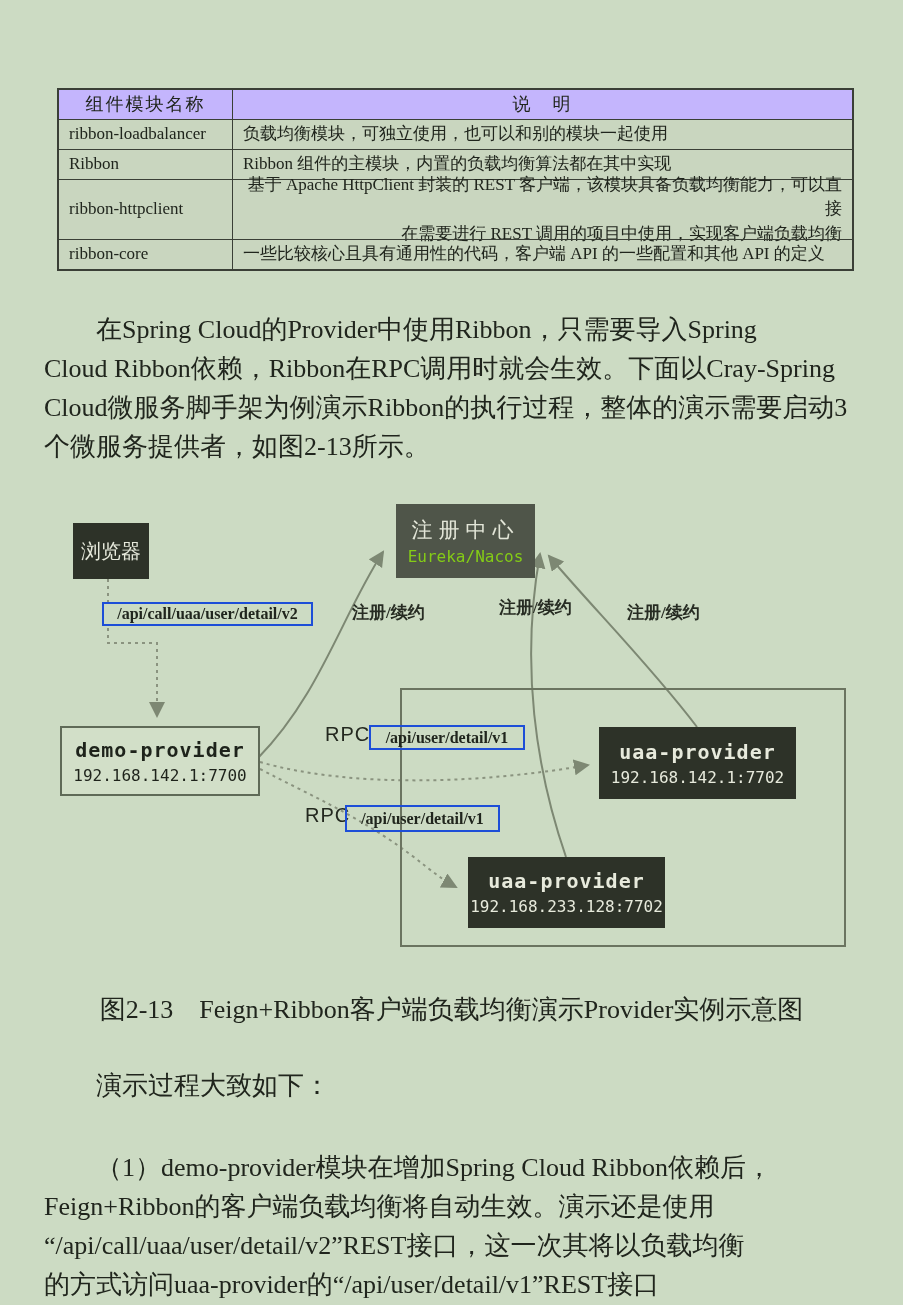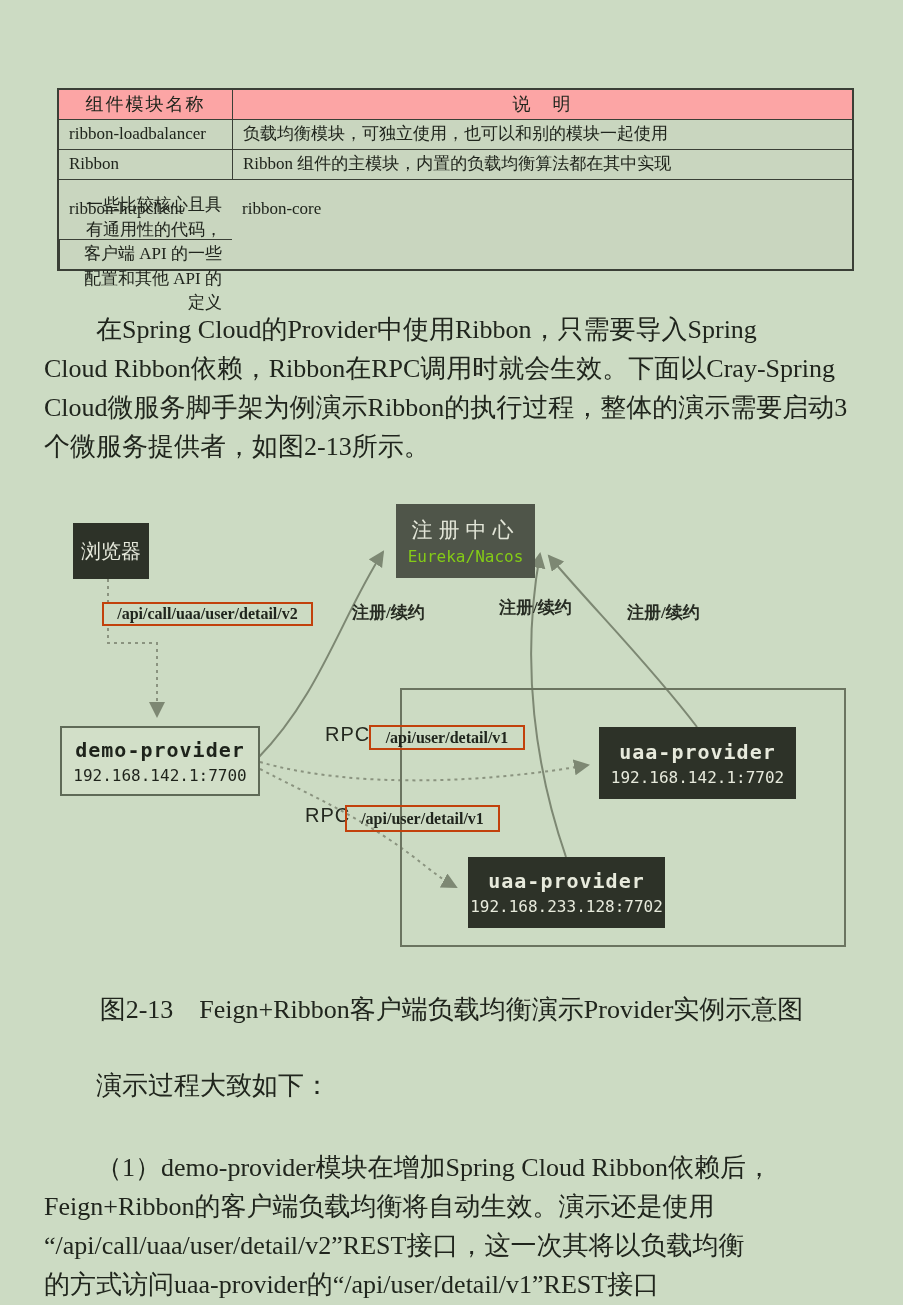--- a/index.html
+++ b/index.html
@@ -9,21 +9,21 @@
 
   
   .tbl{position:absolute;left:57px;top:88px;width:793px;
        border:2px solid #3a3f36;background:#c9d6bf;
        display:grid;grid-template-columns:173px 1fr;
        grid-template-rows:29px 30px 30px 60px 30px;
        font-size:17px;line-height:1.45;}
   .tbl .cell{border-top:1px solid #3a3f36;display:flex;align-items:center;
        padding:0 10px;white-space:pre-line;}
   .tbl .c2{border-left:1px solid #3a3f36;text-align:right;}
-  .tbl .hd{border-top:none;background:#fca5a5;justify-content:center;
+  .tbl .hd{border-top:none;background:#c4b5fd;justify-content:center;
        font-size:18px;letter-spacing:2px;}
 
   
   .para{position:absolute;left:44px;width:846px;font-size:26px;
         line-height:39px;white-space:pre-line;text-indent:2em;}
   .caption{position:absolute;left:0;top:992px;width:903px;text-align:center;
         font-size:26px;}
 
   
   .diagram{position:absolute;left:0;top:480px;width:903px;height:497px;}
@@ -40,21 +40,21 @@
            font-family:"DejaVu Sans Mono",monospace;margin-top:3px;}
   .bigrect{left:400px;top:208px;width:446px;height:259px;
            border:2px solid #6b7460;}
   .lightbox{border:2px solid #5f6a57;background:#d2dfc8;color:#1e231b;}
   .demo{left:60px;top:246px;width:200px;height:70px;}
   .mono1{font-family:"DejaVu Sans Mono",monospace;font-weight:bold;
          font-size:20px;letter-spacing:1px;}
   .mono2{font-family:"DejaVu Sans Mono",monospace;font-size:16px;margin-top:4px;}
   .uaa1{left:599px;top:247px;width:197px;height:72px;}
   .uaa2{left:468px;top:377px;width:197px;height:71px;}
-  .apilabel{border:2px solid #c2410c;font-size:16px;font-weight:bold;
+  .apilabel{border:2px solid #1d4ed8;font-size:16px;font-weight:bold;
             text-align:center;}
   .apicall{left:102px;top:122px;width:211px;height:24px;background:#ccdbc3;}
   .apiv1a{left:369px;top:245px;width:156px;height:25px;background:transparent;}
   .apiv1b{left:345px;top:325px;width:155px;height:27px;background:transparent;}
   .reglabel{position:absolute;font-family:Liberation Serif, serif;
             font-weight:bold;font-size:17px;color:#272c23;}
   .rl1{left:352px;top:121px;} .rl2{left:499px;top:116px;} .rl3{left:627px;top:121px;}
   .rpctext{position:absolute;font-family:"Liberation Sans","DejaVu Sans",sans-serif;
            font-size:20px;color:#23281f;letter-spacing:1px;}
   .rpc1{left:325px;top:243px;} .rpc2{left:305px;top:324px;}
@@ -72,20 +72,22 @@
     <div class="cell hd c1">组件模块名称</div>
     <div class="cell hd c2">说　明</div>
 
     <div class="cell c1">ribbon-loadbalancer</div>
     <div class="cell c2">负载均衡模块，可独立使用，也可以和别的模块一起使用</div>
 
     <div class="cell c1">Ribbon</div>
     <div class="cell c2">Ribbon 组件的主模块，内置的负载均衡算法都在其中实现</div>
 
     <div class="cell c1">ribbon-httpclient</div>
+    <div class="cell c2">基于 Apache HttpClient 封装的 REST 客户端，该模块具备负载均衡能力，可以直接
+在需要进行 REST 调用的项目中使用，实现客户端负载均衡</div>
 
     <div class="cell c1">ribbon-core</div>
     <div class="cell c2">一些比较核心且具有通用性的代码，客户端 API 的一些配置和其他 API 的定义</div>
   </div>
 
   <div class="para" style="top:310px">在Spring Cloud的Provider中使用Ribbon，只需要导入Spring
 Cloud Ribbon依赖，Ribbon在RPC调用时就会生效。下面以Cray-Spring
 Cloud微服务脚手架为例演示Ribbon的执行过程，整体的演示需要启动3
 个微服务提供者，如图2-13所示。</div>
 

